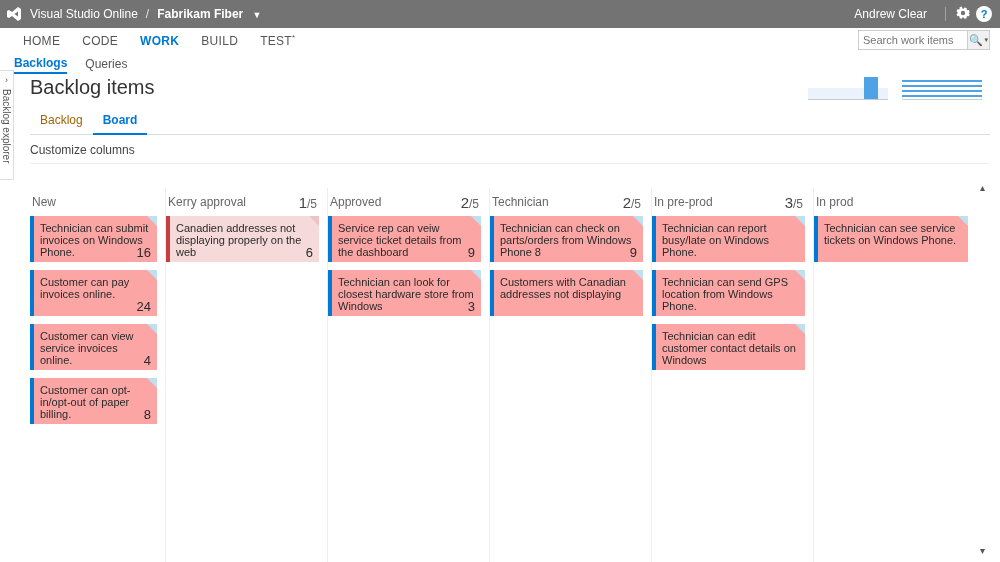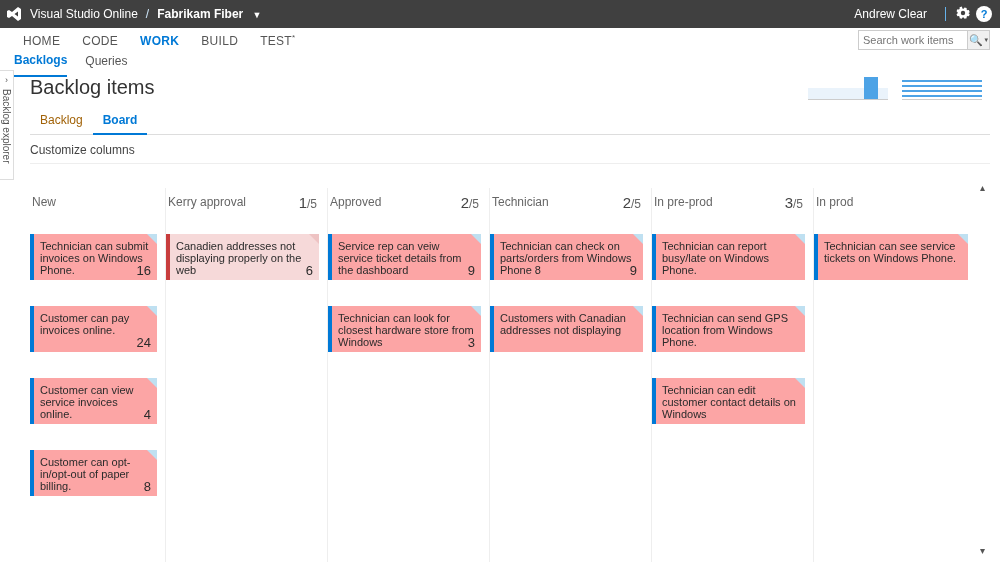--- a/index.html
+++ b/index.html
@@ -1,18 +1,18 @@
 <!DOCTYPE html>
 <html><head>
 <meta charset="utf-8">
 <style>
   * { box-sizing: border-box; margin: 0; padding: 0; font-family: "Segoe UI", Arial, sans-serif; }
   html,body { width:1000px; height:562px; overflow:hidden; background:#fff; color:#333; }
   
-  .topbar { height:28px; background:#404040; color:#fff; display:flex; align-items:center; font-size:12px; }
+  .topbar { height:28px; background:#737373; color:#fff; display:flex; align-items:center; font-size:12px; }
   .topbar .vs-logo { width:20px; height:20px; margin:0 6px 0 4px; display:flex; align-items:center; justify-content:center;}
   .topbar .title { font-size:12px; }
   .topbar .sep { margin:0 8px; color:#cfe8fb;}
   .topbar .project { font-weight:600; }
   .topbar .chev { margin-left:6px; font-size:9px;}
   .topbar .spacer { flex:1; }
   .topbar .user { margin-right:10px; }
   .topbar .divider { width:1px; height:14px; background:#66b3ec; margin:0 8px;}
   .topbar .icon { width:18px; text-align:center; cursor:pointer;}
   .topbar .help { width:16px;height:16px;border-radius:50%;background:#fff;color:#0079d6;display:flex;align-items:center;justify-content:center;font-weight:700;font-size:11px;margin-right:8px;margin-left:4px;}
@@ -20,41 +20,41 @@
   .mainnav { height:26px; display:flex; align-items:flex-end; padding:0 23px; font-size:12px; color:#555; border-bottom:0; position:relative;}
   .mainnav .navitem { margin-right:22px; padding:6px 0 6px; cursor:pointer; letter-spacing:.3px;}
   .mainnav .navitem.active { color:#0079d6; font-weight:600;}
   .mainnav .tests sup{font-size:8px;}
   .searchwrap { position:absolute; right:10px; top:2px; display:flex; align-items:center;}
   .searchbox { width:110px; height:20px; border:1px solid #ccc; font-size:11px; padding:0 4px; color:#888;}
   .searchbtn { width:22px; height:20px; border:1px solid #ccc; border-left:0; background:#f0f0f0; font-size:11px; display:flex; align-items:center; justify-content:center; cursor:pointer;}
   .searchbtn .sd{font-size:7px; margin-left:2px;}
   
   .subnav { height:22px; display:flex; align-items:center; padding:0 14px; font-size:12px;}
-  .subnav .sub { margin-right:18px; cursor:pointer; color:#555; padding-bottom:8px;}
+  .subnav .sub { margin-right:18px; cursor:pointer; color:#555; padding-bottom:2px;}
   .subnav .sub.active { color:#0079d6; border-bottom:2px solid #0079d6; font-weight:600;}
   
   .sidetab { position:absolute; left:0; top:70px; width:14px; height:110px; background:#fff; border:1px solid #ddd; border-left:0; font-size:10px; writing-mode:vertical-rl; text-orientation:mixed; padding:4px 0; color:#555; cursor:pointer; display:flex; align-items:center; justify-content:flex-start;}
   .sidetab .chevr { writing-mode:horizontal-tb; font-size:9px; margin-bottom:4px;}
   
   .page { position:absolute; left:16px; right:10px; top:62px; bottom:0; }
   .page h1 { font-size:20px; font-weight:400; color:#333; margin:14px 0 10px 14px;}
   .charts { position:absolute; right:8px; top:10px; display:flex; gap:14px;}
   .chart { width:80px; height:28px; border-bottom:1px solid #ccc; position:relative; overflow:hidden;}
   .chart.cfd { background:linear-gradient(to top,#eaf3fb 0%,#eaf3fb 40%,transparent 40%);}
   .chart.cfd::after{content:"";position:absolute;right:10px;bottom:0;width:14px;height:22px;background:#4da3e6;}
   .chart.vel { }
   .chart.vel span{position:absolute;left:0;right:0;height:2px;background:#4da3e6;}
   .viewtabs { display:flex; margin:0 0 0 14px; font-size:12px; border-bottom:1px solid #ddd;}
   .viewtabs .vt { padding:4px 10px 6px; cursor:pointer; color:#a16207;}
   .viewtabs .vt.active { color:#0079d6; font-weight:600; border-bottom:2px solid #0079d6; margin-bottom:-1px;}
   .custcols { margin:8px 0 0 14px; font-size:12px; color:#444; padding-bottom:6px; border-bottom:1px solid #eee;}
   
   .board { position:absolute; left:14px; right:0; top:126px; bottom:0; display:flex; }
-  .col { flex:0 0 162px; padding:0 8px 0 0; border-right:1px solid #eee; display:flex; flex-direction:column;gap:18px;}
+  .col { flex:0 0 162px; padding:0 8px 0 0; border-right:1px solid #eee; display:flex; flex-direction:column;}
   .col:first-child{flex:0 0 136px;}
   .col:last-child{border-right:0;}
   .colhead { height:28px; display:flex; align-items:center; justify-content:space-between; font-size:12px; color:#666; padding:0 2px 0 2px;}
   .colhead .wip { font-size:12px; color:#666;}
   .colhead .wip b{font-size:15px; font-weight:400; color:#444;}
   .card { background:#fca5a5; border-left:4px solid #0079d6; padding:6px 6px 4px 6px; margin:0 0 8px 0; font-size:11px; color:#2b2b2b; position:relative; min-height:46px; cursor:pointer;}
   .card .corner{ position:absolute; top:0; right:0; width:0;height:0;border-left:10px solid transparent; border-top:10px solid #bfe0f1;}
   .card .pts { position:absolute; right:6px; bottom:2px; font-weight:400; font-size:13px;}
   .card.red { background:#f6d9d9; border-left-color:#c83d3d;}
   .card.red .corner{border-top-color:#eec3c3;}

